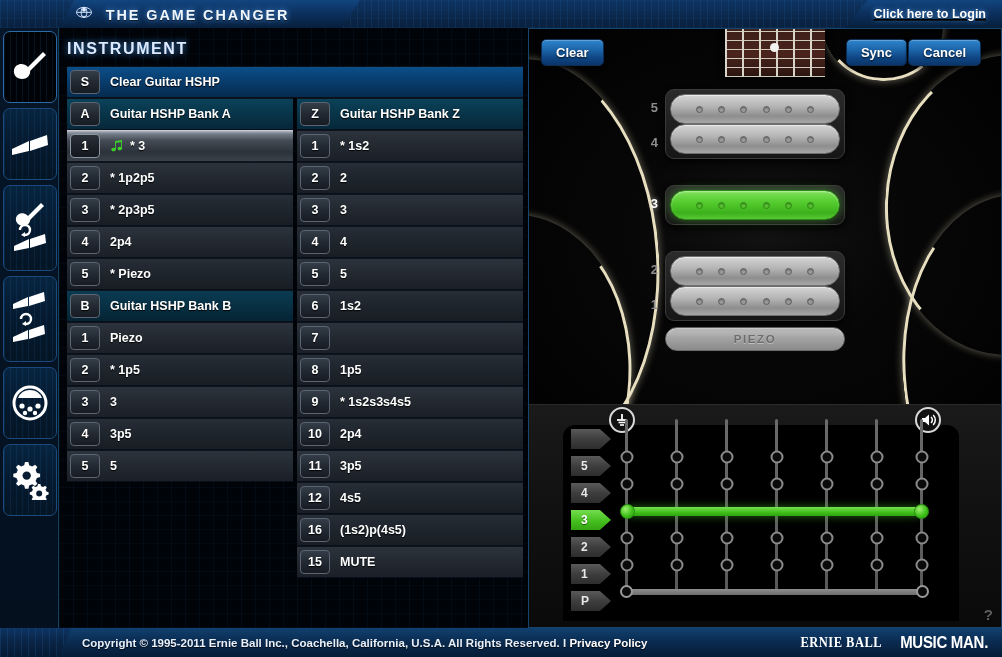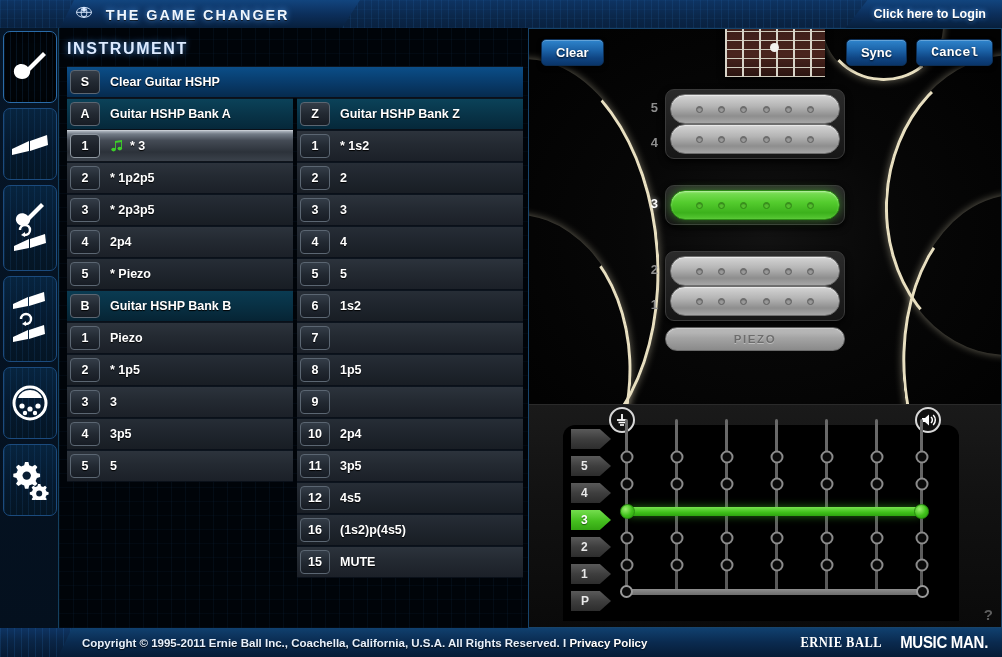--- a/index.html
+++ b/index.html
@@ -47,20 +47,21 @@
     text-shadow: 0 0 6px rgba(90,170,255,.85), 0 1px 0 #000;
     font-family: "Liberation Sans", sans-serif;
     transform: scaleX(.96);
   }
   .login-tab {
     position: absolute; right: 0; top: 0; height: 28px;
     display: flex; align-items: center; padding: 0 16px 0 28px;
     background: linear-gradient(180deg,#12457f 0%,#0c2f5c 50%,#071f3c 100%);
     clip-path: polygon(22px 0, 100% 0, 100% 100%, 0 100%);
     cursor: pointer;
+    text-decoration: underline;
   }
   .login-tab span {
     color: #ffffff; font-size: 12.5px; font-weight: 700;
     text-shadow: 0 0 5px rgba(90,170,255,.9), 0 1px 1px #000;
     white-space: nowrap;
   }
 
   
   .sidebar {
     position: absolute; left: 0; top: 28px; width: 58px; height: 600px;
@@ -223,21 +224,21 @@
     border: 1px solid #0c2e55;
     background: linear-gradient(180deg,#2a7ec6 0%,#1a5fa4 40%,#0f4583 70%,#0b3straight 100%);
     background: linear-gradient(180deg,#2f85cd 0%,#1b62a7 42%,#0f4583 72%,#0a3569 100%);
     color: #fff; font-size: 13px; font-weight: 700;
     text-shadow: 0 1px 2px rgba(0,0,0,.8);
     box-shadow: 0 2px 4px rgba(0,0,0,.65), inset 0 1px 0 rgba(255,255,255,.25);
     cursor: pointer; white-space: nowrap;
   }
   .btn-clear { left: 12px; }
   .btn-sync  { right: 96px; }
-  .btn-cancel{ right: 10px; font-family: Liberation Mono, monospace; }
+  .btn-cancel{ right: 22px; }
 
   .pickup-stack { position: absolute; left: 136px; top: 60px; width: 180px; }
   .hb {
     position: relative;
     border-radius: 9px;
     background: linear-gradient(180deg,#2b2b2b 0%,#161616 100%);
     border: 1px solid #3a3a3a;
     padding: 4px;
     box-shadow: 0 3px 7px rgba(0,0,0,.9);
   }
@@ -581,20 +582,21 @@
           </div>
           <div class="row rowItem">
             <div class="num">7</div>
           </div>
           <div class="row rowItem alt">
             <div class="num">8</div>
             <div class="label">1p5</div>
           </div>
           <div class="row rowItem">
             <div class="num">9</div>
+            <div class="label">* 1s2s3s4s5</div>
           </div>
           <div class="row rowItem alt">
             <div class="num">10</div>
             <div class="label">2p4</div>
           </div>
           <div class="row rowItem">
             <div class="num">11</div>
             <div class="label">3p5</div>
           </div>
           <div class="row rowItem alt">

